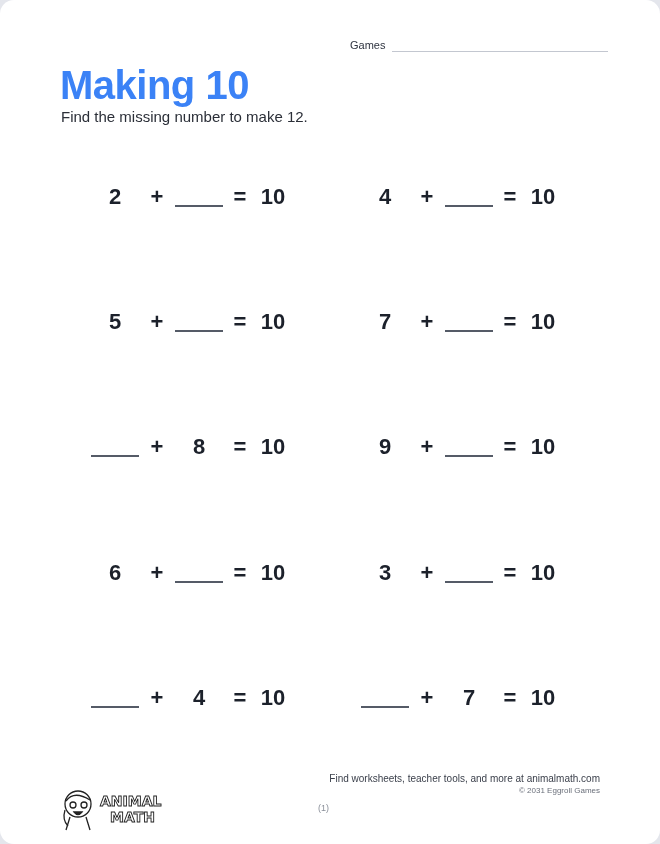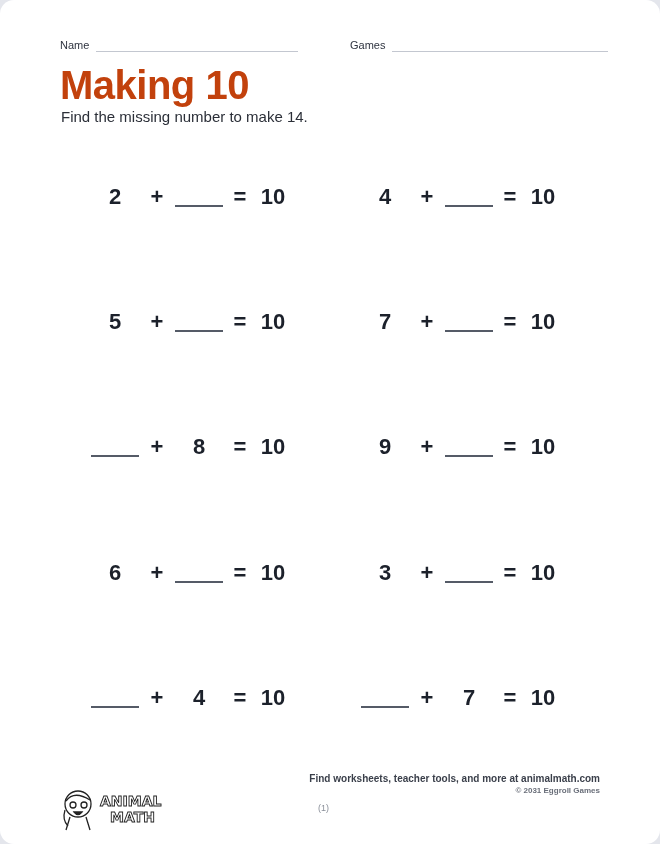--- a/index.html
+++ b/index.html
@@ -14,58 +14,54 @@
       width: 660px; height: 844px;
       background: #ffffff;
       border-radius: 14px;
       overflow: hidden;
     }
     .field { position: absolute; top: 39px; display: flex; align-items: flex-end; }
     .field-label { font-size: 11px; color: #2f3440; line-height: 13px; }
     .field-line { height: 0; border-bottom: 1.5px solid #c3c7d0; margin-left: 7px; margin-bottom: 0px; }
     .title {
       position: absolute; left: 60px; top: 62px;
-      font-size: 40px; font-weight: bold; color: #c2410c;
+      font-size: 40px; font-weight: bold; color: #3b82f6;
       letter-spacing: -0.5px; line-height: 46px; margin: 0;
     }
     .subtitle {
       position: absolute; left: 61px; top: 108px;
       font-size: 15px; color: #2b2f38; line-height: 18px; margin: 0;
     }
     .problem {
       position: absolute; height: 30px;
       font-weight: bold; font-size: 22px; color: #1c212b;
     }
     .problem .slot { position: absolute; top: 0; height: 30px; line-height: 30px; text-align: center; }
     .blank { position: absolute; top: 23px; height: 0; border-bottom: 2px solid #555b67; }
     .footer-logo { position: absolute; left: 60px; top: 764px; margin-top: 22px; }
     .footer-text {
-      position: absolute; right: 60px; top: 772px; text-align: right; font-weight: bold;
+      position: absolute; right: 60px; top: 772px; text-align: right;
     }
     .footer-line1 { font-size: 10px; color: #3a3f4a; line-height: 13px; }
     .footer-line2 { font-size: 8px; color: #6a6f7a; line-height: 11px; }
     .page-number { position: absolute; left: 318px; top: 803px; font-size: 9px; color: #8a8f99; }
   </style>
 </head>
 <body>
 
 <div class="page">
 
-  <div class="field" style="left:60px;">
-    <span class="field-label">Name</span>
-    <span class="field-line" style="width:202px;"></span>
-  </div>
 
   <div class="field" style="left:350px;">
     <span class="field-label">Games</span>
     <span class="field-line" style="width:216px;"></span>
   </div>
 
   <h1 class="title">Making 10</h1>
-  <p class="subtitle">Find the missing number to make 14.</p>
+  <p class="subtitle">Find the missing number to make 12.</p>
 
   <div id="problems">
       <div class="problem" style="left: 90px; top: 182px; width: 210px;">
         <span class="slot" style="left: 10px; width: 30px;">2</span>
         <span class="slot" style="left: 56px; width: 22px;">+</span>
         <span class="blank" style="left: 85px; width: 48px;"></span>
         <span class="slot" style="left: 140px; width: 20px;">=</span>
         <span class="slot" style="left: 166px; width: 34px;">10</span>
       </div>
       <div class="problem" style="left: 360px; top: 182px; width: 210px;">

